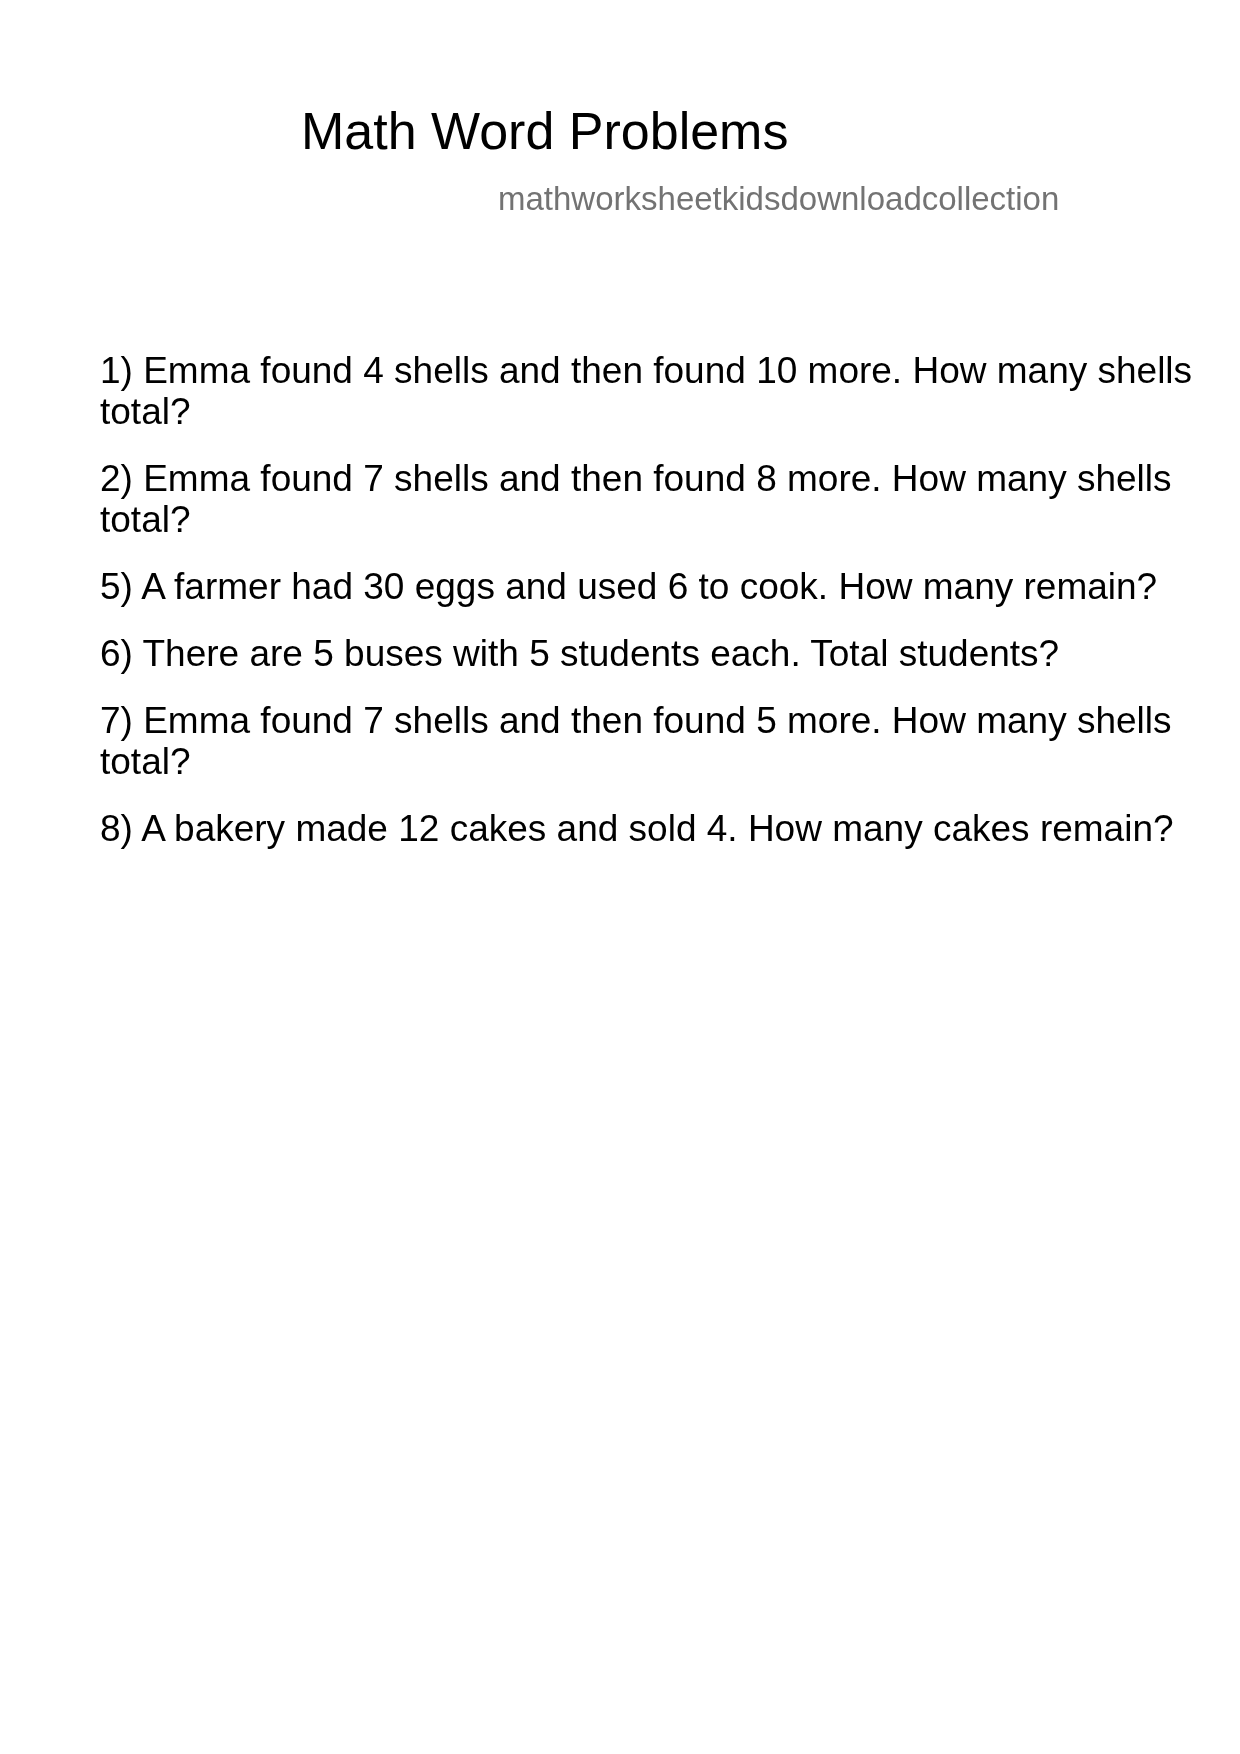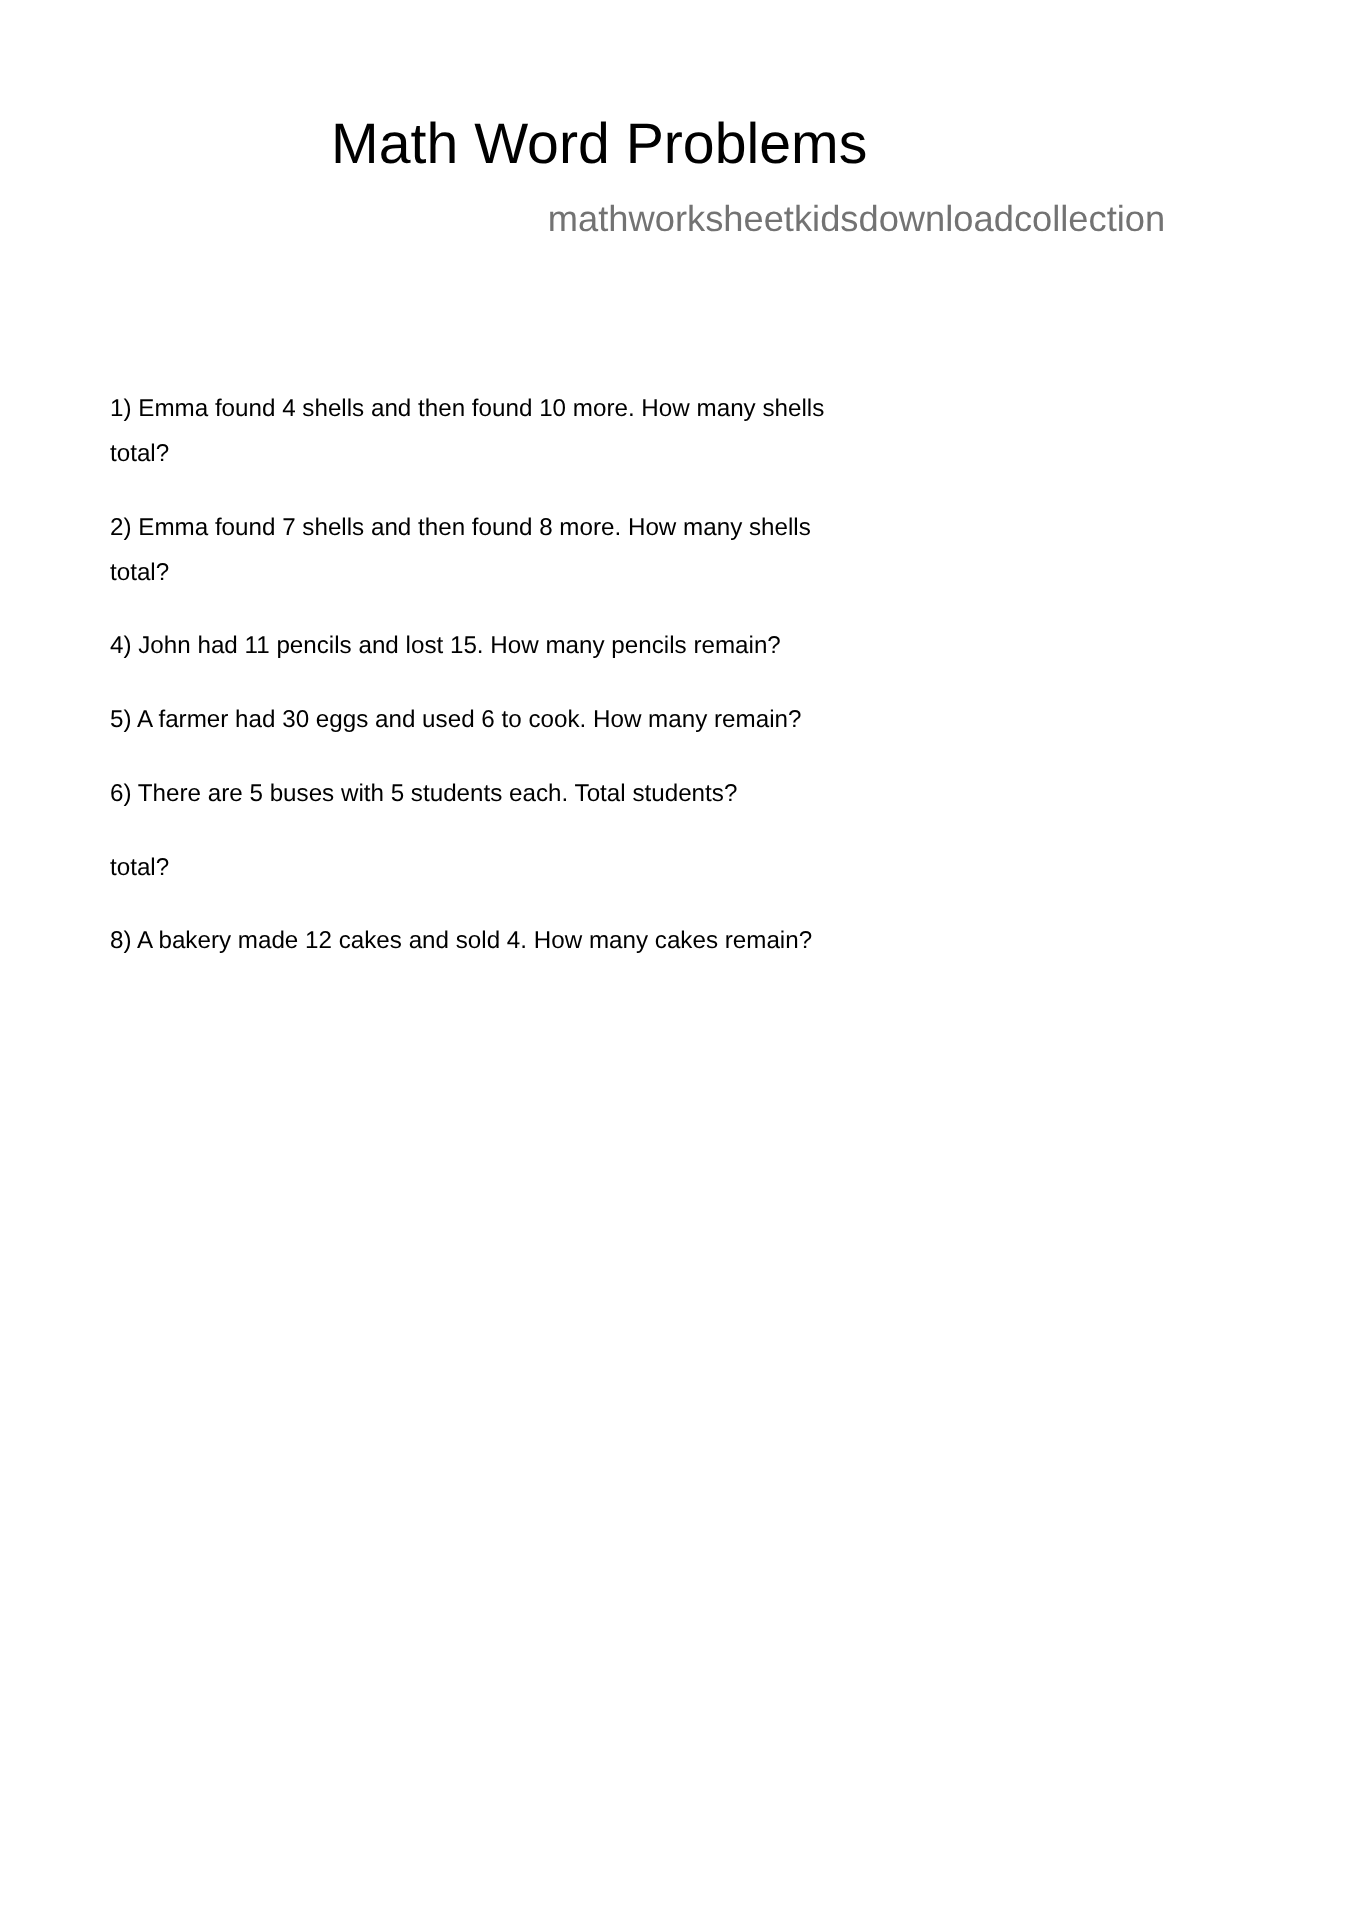--- a/index.html
+++ b/index.html
@@ -37,21 +37,21 @@
     .problems {
       position: absolute;
       left: 100px;
       top: 350px;
       width: 1060px;
       margin: 0;
       padding: 0;
       list-style: none;
     }
     .problem {
-      font-size: 22px;
+      font-size: 37px;
       line-height: 41px;
       margin: 0 0 26px 0;
       white-space: nowrap;
     }
     .problem .line {
       display: block;
     }
   </style>
 </head>
 <body>
@@ -62,27 +62,25 @@
 <ol class="problems">
   <li class="problem">
     <span class="line">1) Emma found 4 shells and then found 10 more. How many shells</span>
     <span class="line">total?</span>
   </li>
   <li class="problem">
     <span class="line">2) Emma found 7 shells and then found 8 more. How many shells</span>
     <span class="line">total?</span>
   </li>
   <li class="problem">
-    <span class="line">4) John had 11 pencils and lost 15. How many pencils remain?</span>
-  </li>
-  <li class="problem">
     <span class="line">5) A farmer had 30 eggs and used 6 to cook. How many remain?</span>
   </li>
   <li class="problem">
     <span class="line">6) There are 5 buses with 5 students each. Total students?</span>
   </li>
   <li class="problem">
+    <span class="line">7) Emma found 7 shells and then found 5 more. How many shells</span>
     <span class="line">total?</span>
   </li>
   <li class="problem">
     <span class="line">8) A bakery made 12 cakes and sold 4. How many cakes remain?</span>
   </li>
 </ol>
 
 </body></html>

